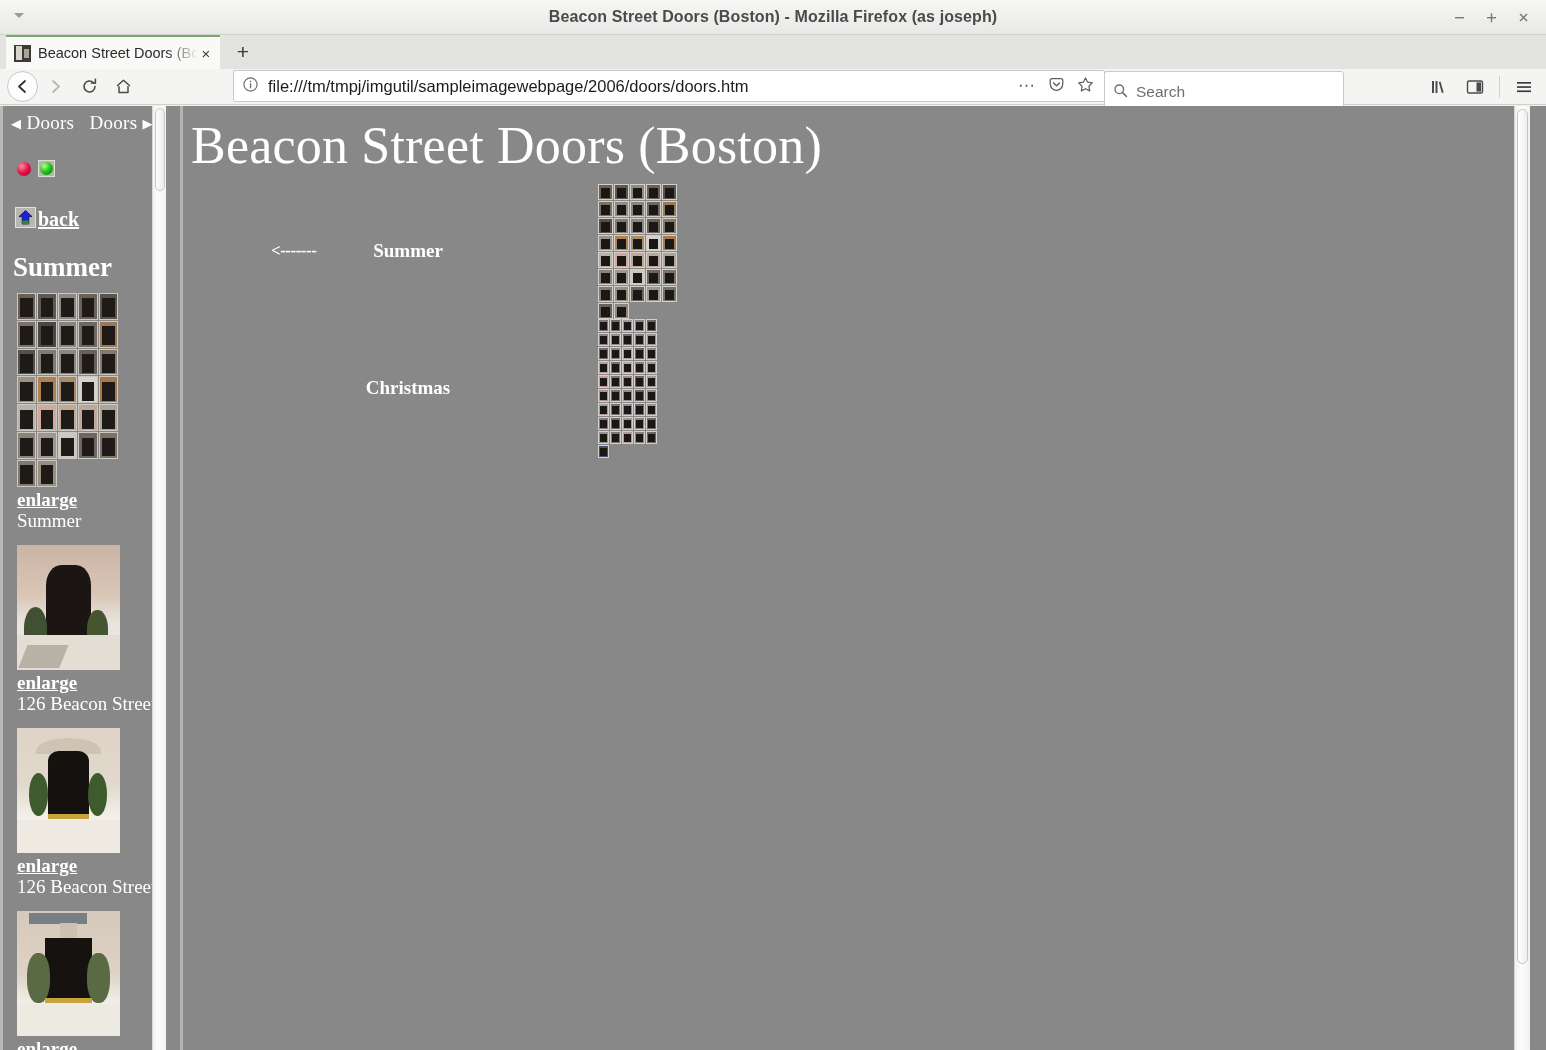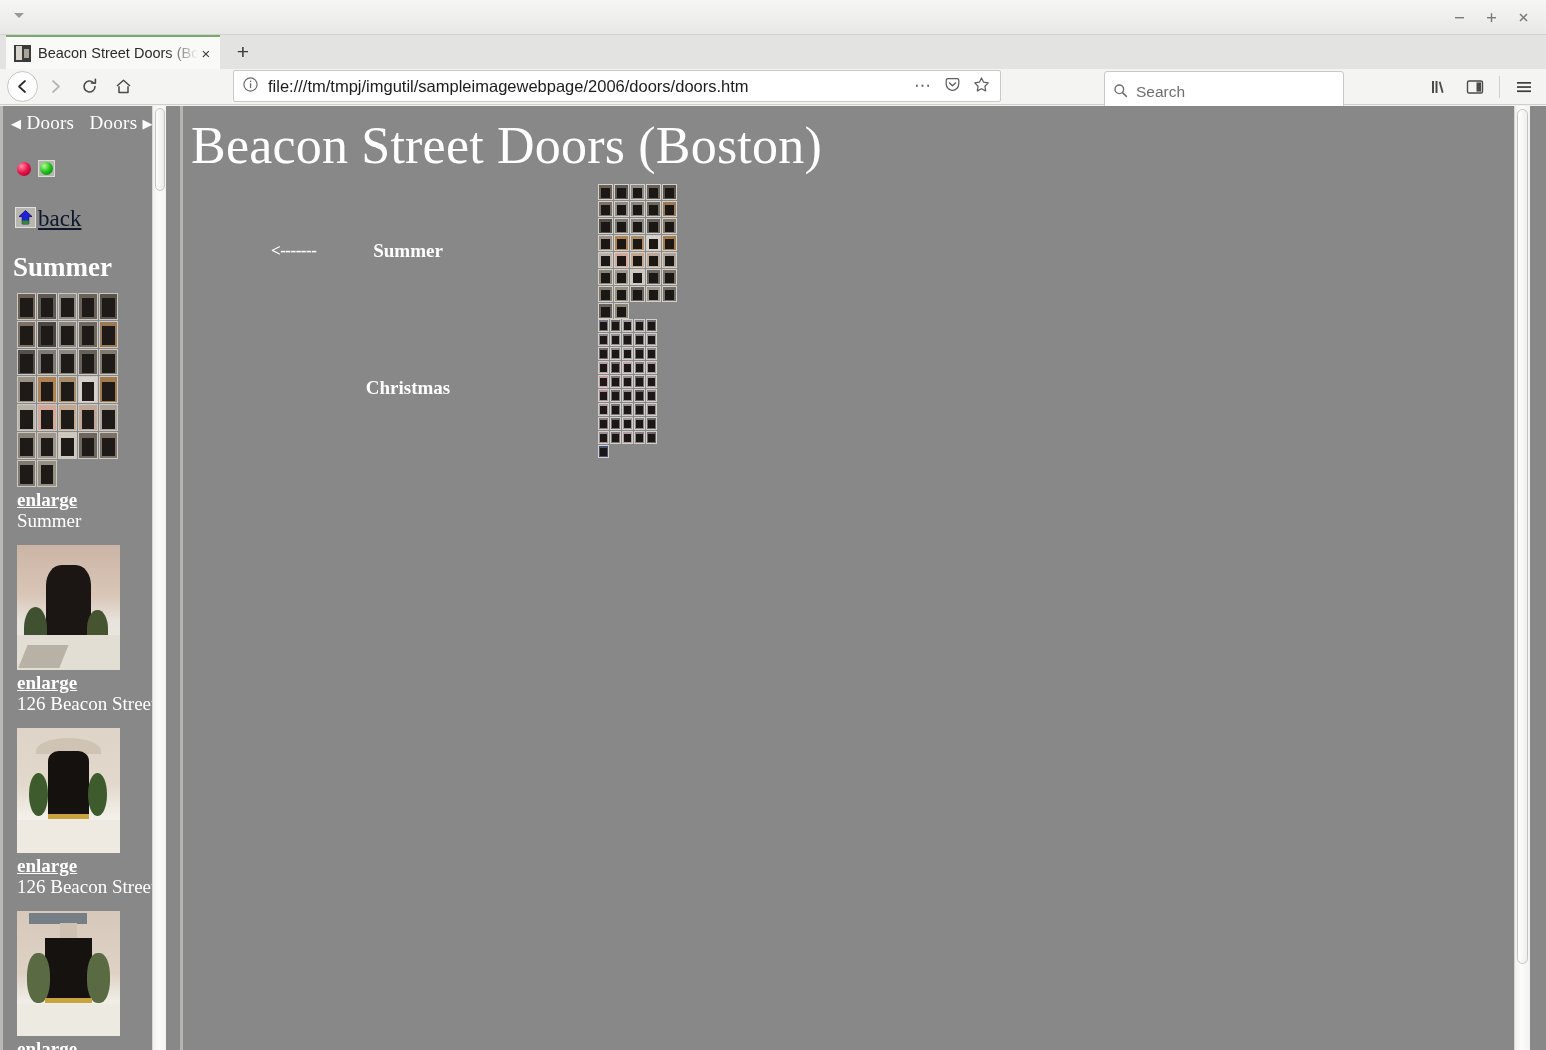--- a/index.html
+++ b/index.html
@@ -141,21 +141,21 @@
     background: #fdfdfd;
     width: 31px; height: 31px;
     color: #2c2c2c;
   }
   .navbtn.fwd { color: #b6b6b2; }
   .navbtn svg { display: block; }
 
   .urlbar {
     position: absolute;
     left: 233px; top: 70px;
-    width: 768px; height: 32px;
+    width: 872px; height: 32px;
     background: #ffffff;
     border: 1px solid #c9c9c5;
     border-radius: 2px;
     display: flex;
     align-items: center;
     padding: 0 6px 0 8px;
   }
   .url-info {
     flex: 0 0 18px;
     margin-right: 8px;
@@ -264,25 +264,25 @@
   }
 
   .backrow { margin-top: 30px; display: flex; align-items: flex-end; gap: 2px; padding-left: 4px;}
   .home-icon {
     width: 21px; height: 21px;
     background: #b8b8b0;
     border: 1px solid #e2e2dc;
     position: relative;
   }
   .back-link {
-    font-size: 23px;
-    color: #0f172a;
+    font-size: 20px;
+    color: #ffffff;
     text-decoration: underline;
     font-family: "Liberation Serif", serif;
-    font-weight: normal;
+    font-weight: bold;
     line-height: 18px;
   }
 
   .side-h1 {
     margin: 26px 0 0 2px;
     font-size: 27px;
     font-weight: bold;
     color: #ffffff;
     font-family: "Liberation Serif", serif;
     line-height: 1;
@@ -460,20 +460,21 @@
     background: linear-gradient(to right,#ffffff,#eeeeec);
     border: 1px solid #c4c4c0;
     border-radius: 6px;
   }
 </style>
 </head>
 <body>
 
 <div class="titlebar">
   <div class="tb-menu-arrow"></div>
+  <div class="titlebar-caption">Beacon Street Doors (Boston) - Mozilla Firefox (as joseph)</div>
   <div class="winbtns">
     <div class="winbtn">
       <svg width="13" height="13" viewBox="0 0 13 13">
           <rect x="2" y="6" width="9" height="1.4" fill="#7a7a7a"></rect>
         </svg>
     </div>
     <div class="winbtn">
       <svg width="13" height="13" viewBox="0 0 13 13">
           <rect x="2" y="6" width="9" height="1.4" fill="#7a7a7a"></rect>
           <rect x="5.8" y="2.2" width="1.4" height="9" fill="#7a7a7a"></rect>

